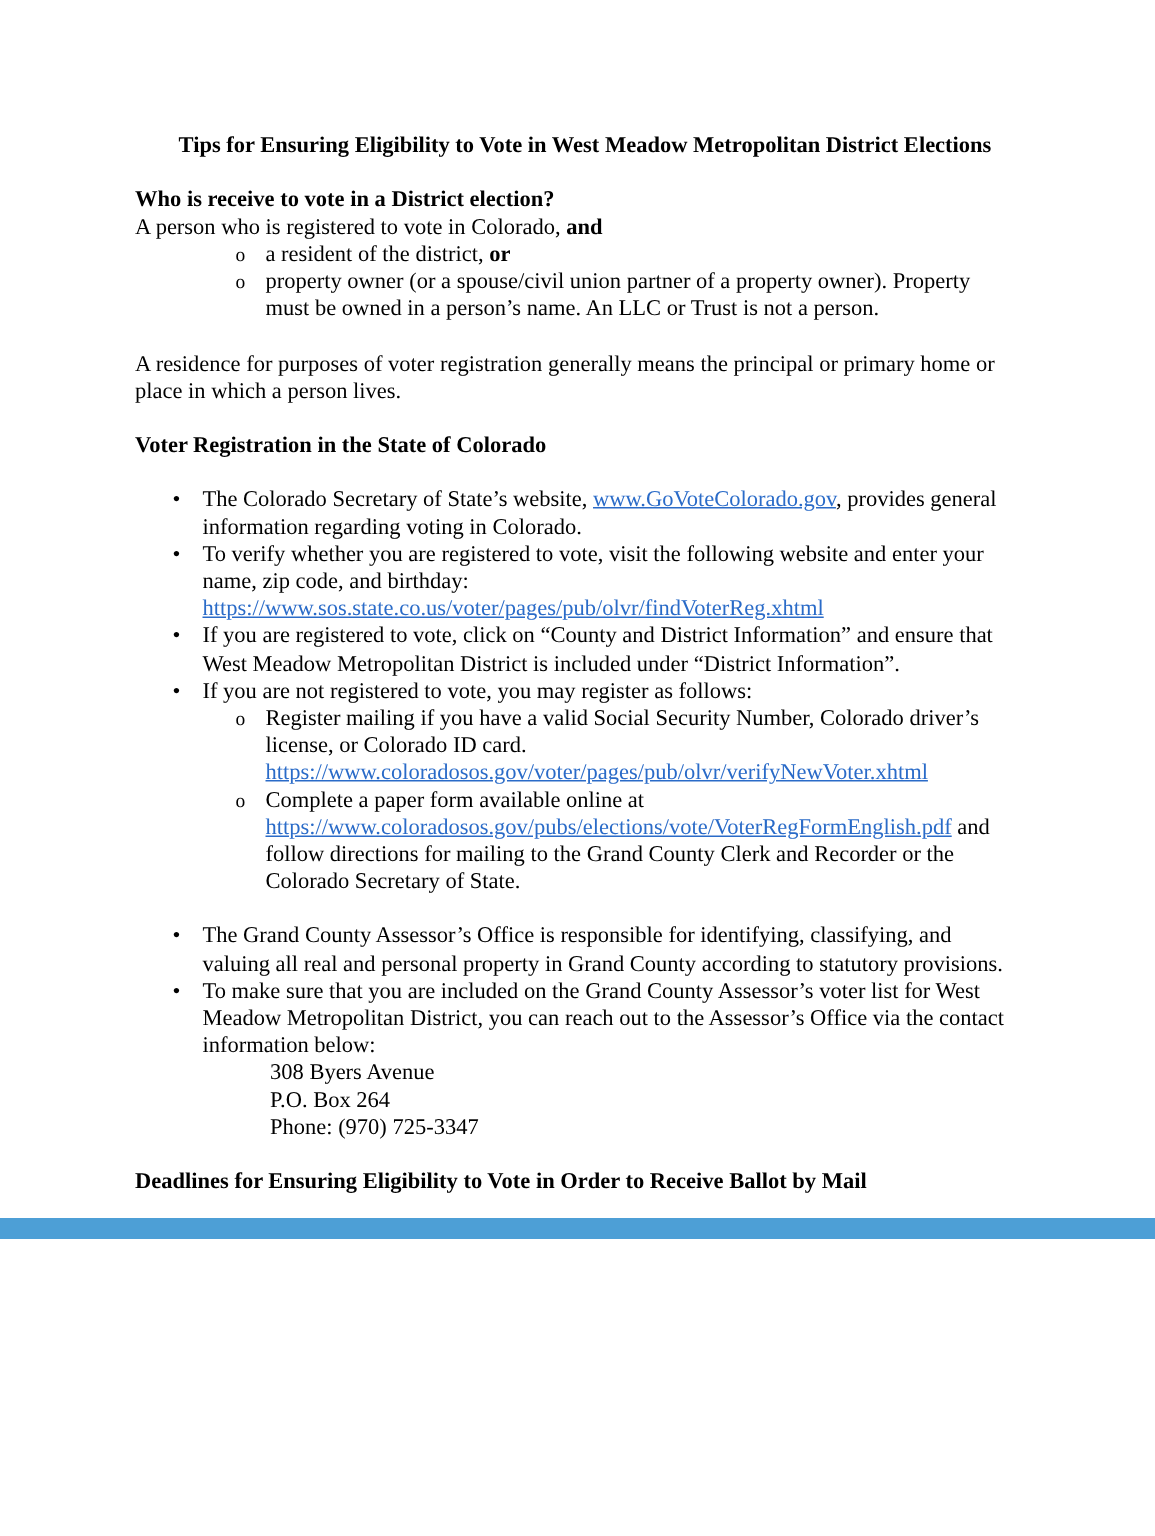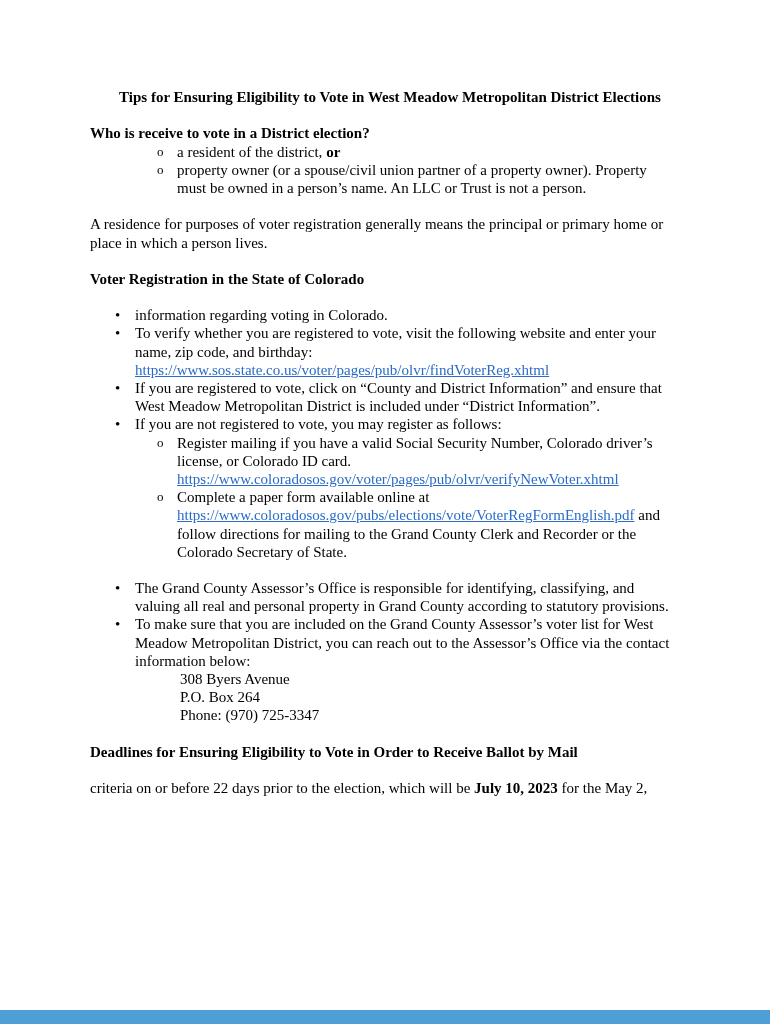--- a/index.html
+++ b/index.html
@@ -5,21 +5,21 @@
   html, body { margin: 0; padding: 0; }
   body {
     width: 770px; height: 1024px;
     background: #ffffff;
     font-family: "Liberation Serif", "DejaVu Serif", serif;
     font-size: 15px;
     color: #000000;
   }
   #page {
     position: relative;
-    width: 770px; height: 1024px;
+    width: 770px; height: 826px;
     background: #ffffff;
     overflow: hidden;
   }
   #doc-content {
     position: absolute;
     top: 88px; left: 90px;
     width: 600px;
   }
   .block { position: relative; margin-top: 18.2px; }
   .block.cont { margin-top: 0; }
@@ -50,38 +50,42 @@
 <body style="color: rgb(0, 0, 0);">
 
 <div id="page" style="background: rgb(255, 255, 255);">
   <div id="doc-content">
       <div class="block type-title">
         <div class="line"><span class="bold">Tips for Ensuring Eligibility to Vote in West Meadow Metropolitan District Elections</span></div>
       </div>
       <div class="block type-heading">
         <div class="line"><span class="bold">Who is receive to vote in a District election?</span></div>
       </div>
+      <div class="block type-para cont">
+        <div class="line"><span>A person who is registered to vote in Colorado, </span><span class="bold">and</span></div>
+      </div>
       <div class="block type-subbullet cont">
         <span class="marker">o</span>
         <div class="line"><span>a resident of the district, </span><span class="bold">or</span></div>
       </div>
       <div class="block type-subbullet cont">
         <span class="marker">o</span>
         <div class="line"><span>property owner (or a spouse/civil union partner of a property owner). Property</span></div>
         <div class="line"><span>must be owned in a person’s name. An LLC or Trust is not a person.</span></div>
       </div>
       <div class="block type-para">
         <div class="line"><span>A residence for purposes of voter registration generally means the principal or primary home or</span></div>
         <div class="line"><span>place in which a person lives.</span></div>
       </div>
       <div class="block type-heading">
         <div class="line"><span class="bold">Voter Registration in the State of Colorado</span></div>
       </div>
       <div class="block type-bullet">
         <span class="marker">•</span>
+        <div class="line"><span>The Colorado Secretary of State’s website, </span><a class="link" href="#">www.GoVoteColorado.gov</a><span>, provides general</span></div>
         <div class="line"><span>information regarding voting in Colorado.</span></div>
       </div>
       <div class="block type-bullet cont">
         <span class="marker">•</span>
         <div class="line"><span>To verify whether you are registered to vote, visit the following website and enter your</span></div>
         <div class="line"><span>name, zip code, and birthday:</span></div>
         <div class="line"><a class="link" href="#">https://www.sos.state.co.us/voter/pages/pub/olvr/findVoterReg.xhtml</a></div>
       </div>
       <div class="block type-bullet cont">
         <span class="marker">•</span>

